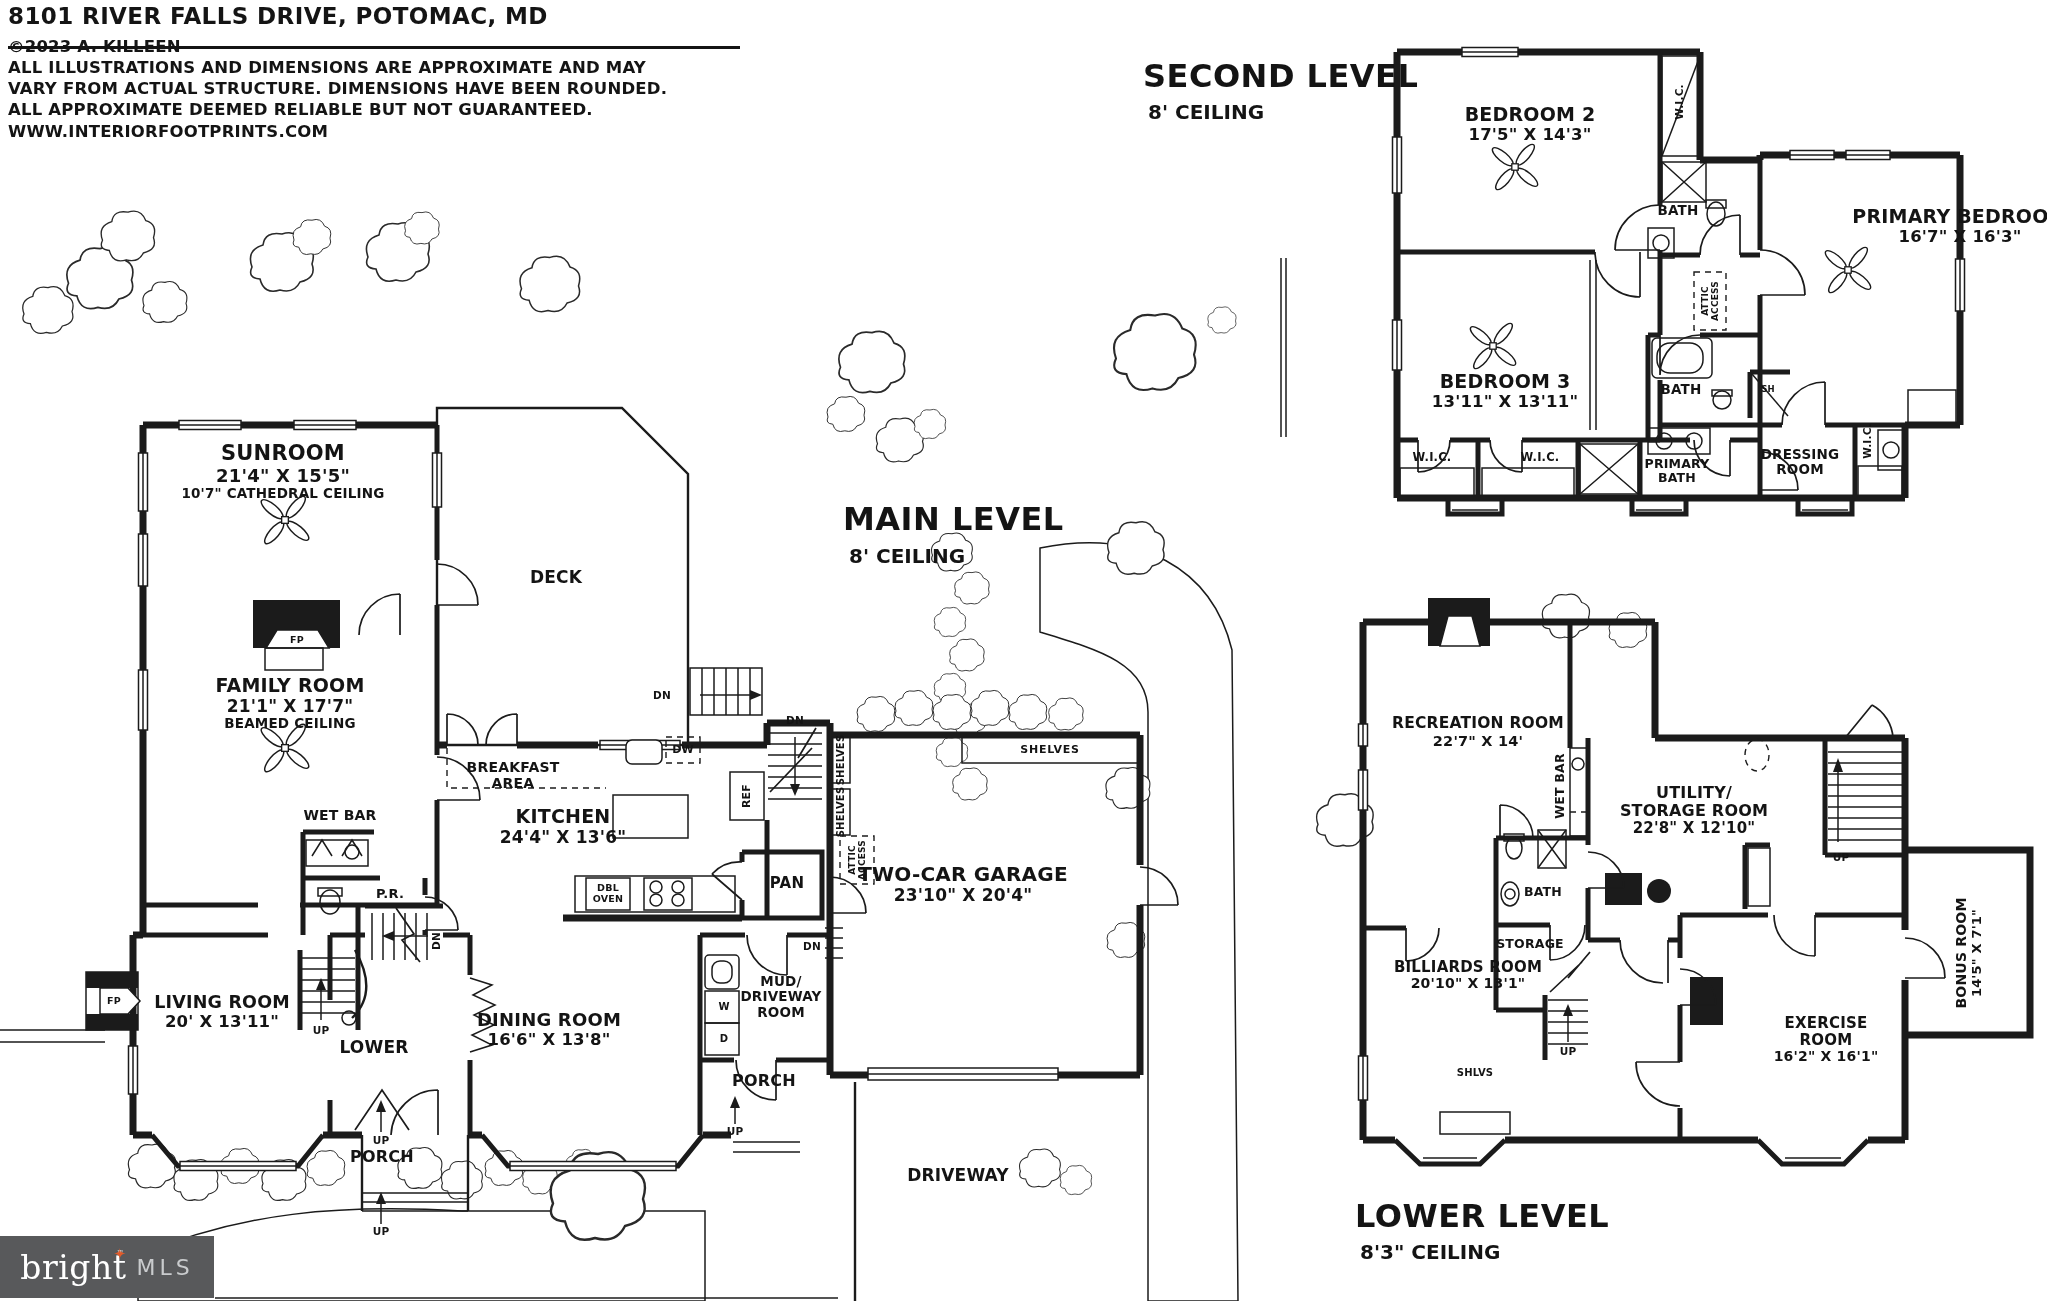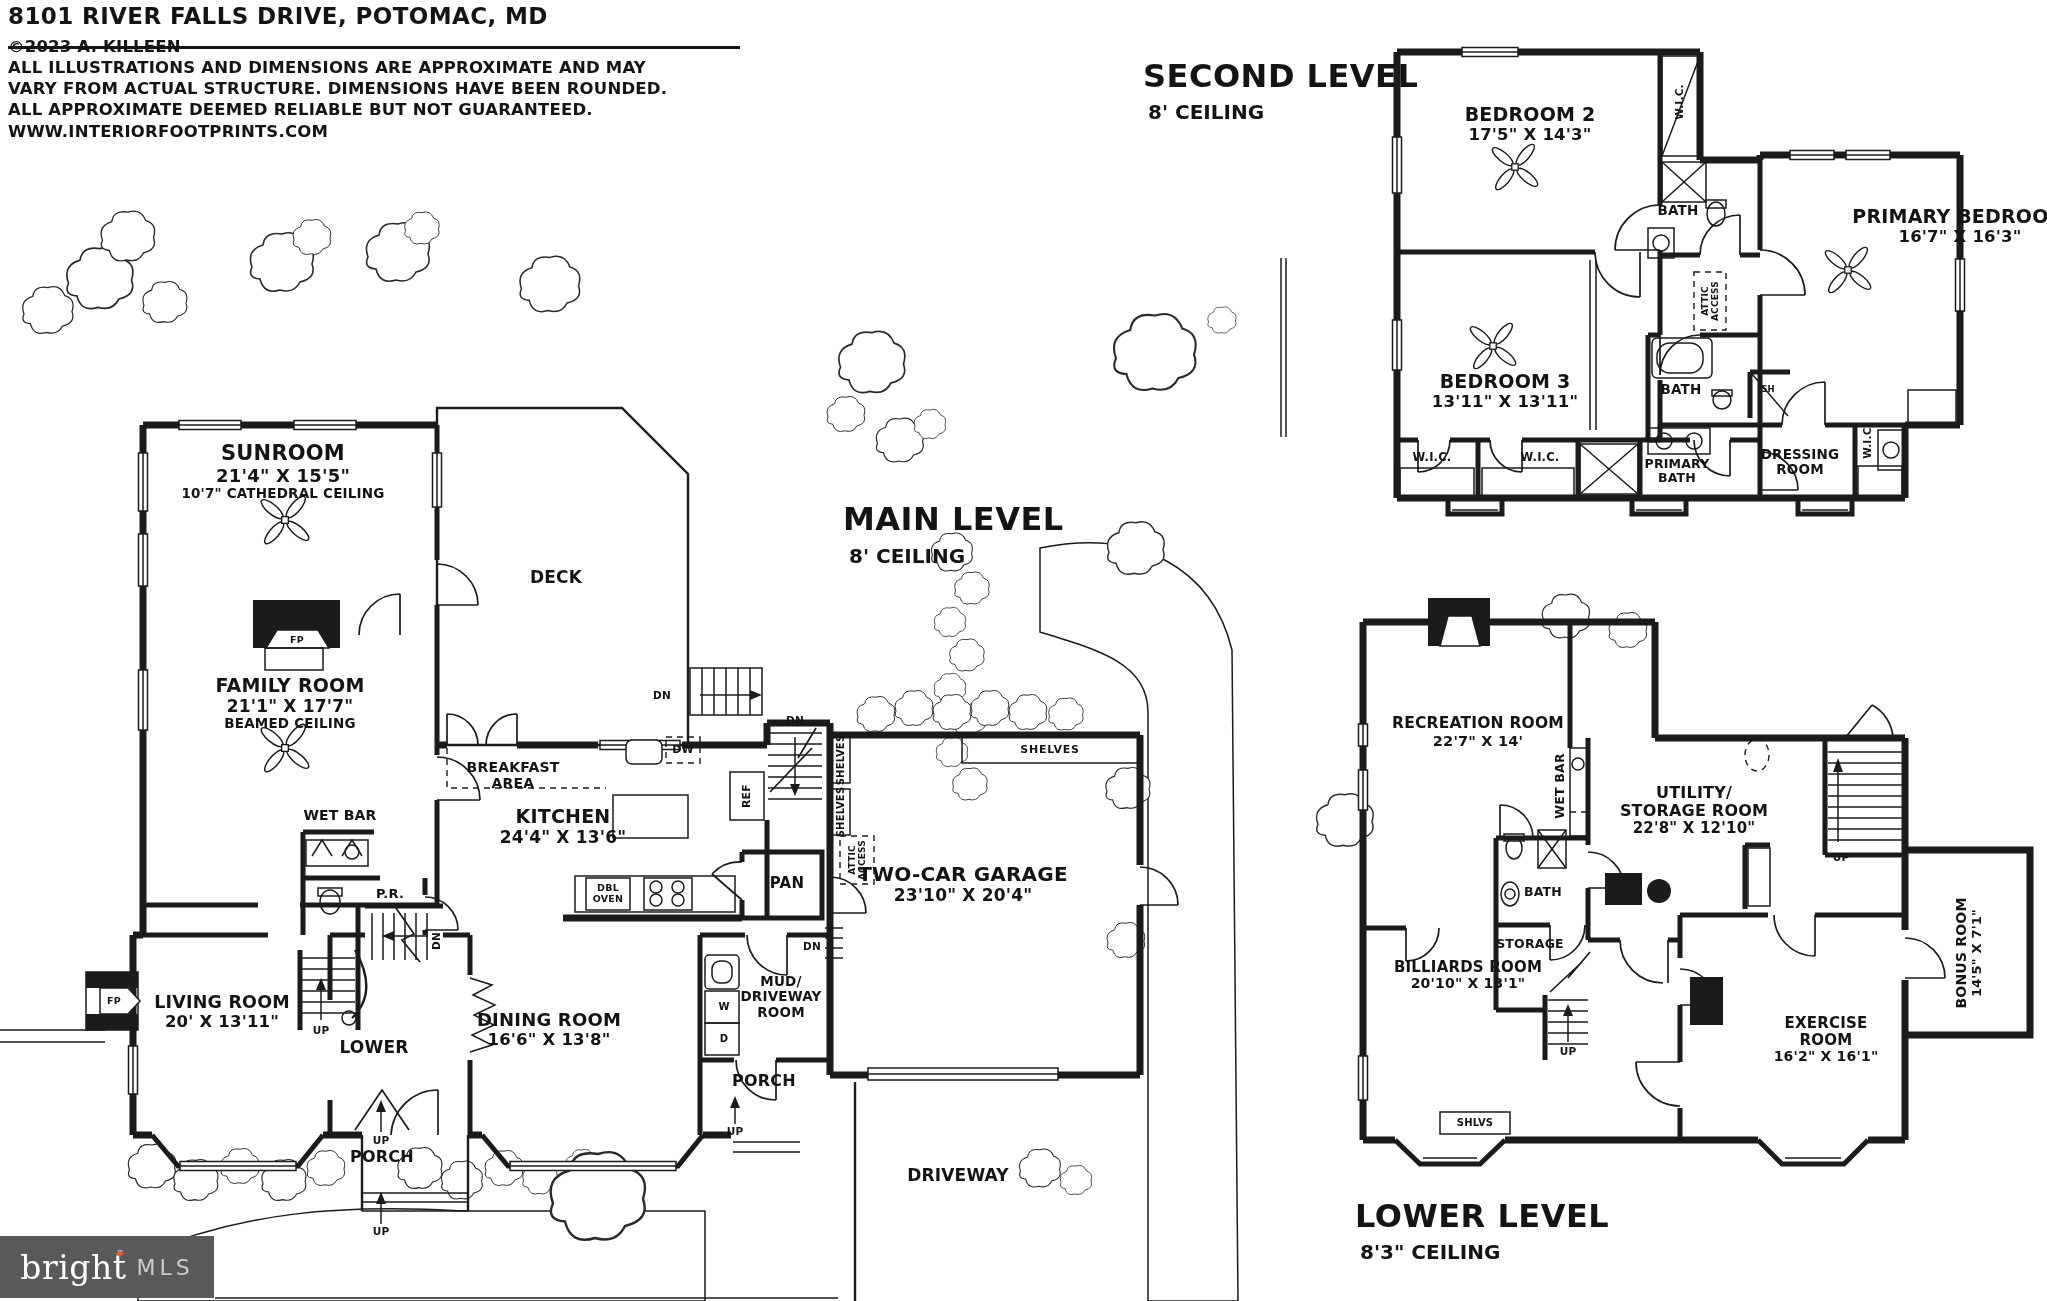--- a/index.html
+++ b/index.html
@@ -652,21 +652,21 @@
   </div>
   <div class="lbl" style="left:1826px;top:1040px;font-size:15px">
     <span>EXERCISE</span>
     <span>ROOM</span>
     <span style="font-size:14px">16'2" X 16'1"</span>
   </div>
   <div class="lbl vert" style="left:1969px;top:953px;font-size:14px">
     <span>BONUS ROOM</span>
     <span style="font-size:13px">14'5" X 7'1"</span>
   </div>
-  <div class="lbl" style="left:1475px;top:1123px;font-size:10px">SHLVS</div>
+  <div class="lbl" style="left:1475px;top:1073px;font-size:10px">SHLVS</div>
   <div class="lbl" style="left:1841px;top:858px;font-size:10.5px">UP</div>
   <div class="lbl" style="left:1568px;top:1052px;font-size:10.5px">UP</div>
 
   <div class="logo">
     <span class="b">bright</span>
       <span class="star">✦</span>
       <span class="tm">™</span>
       <span class="mls">MLS</span>
   </div>
 

